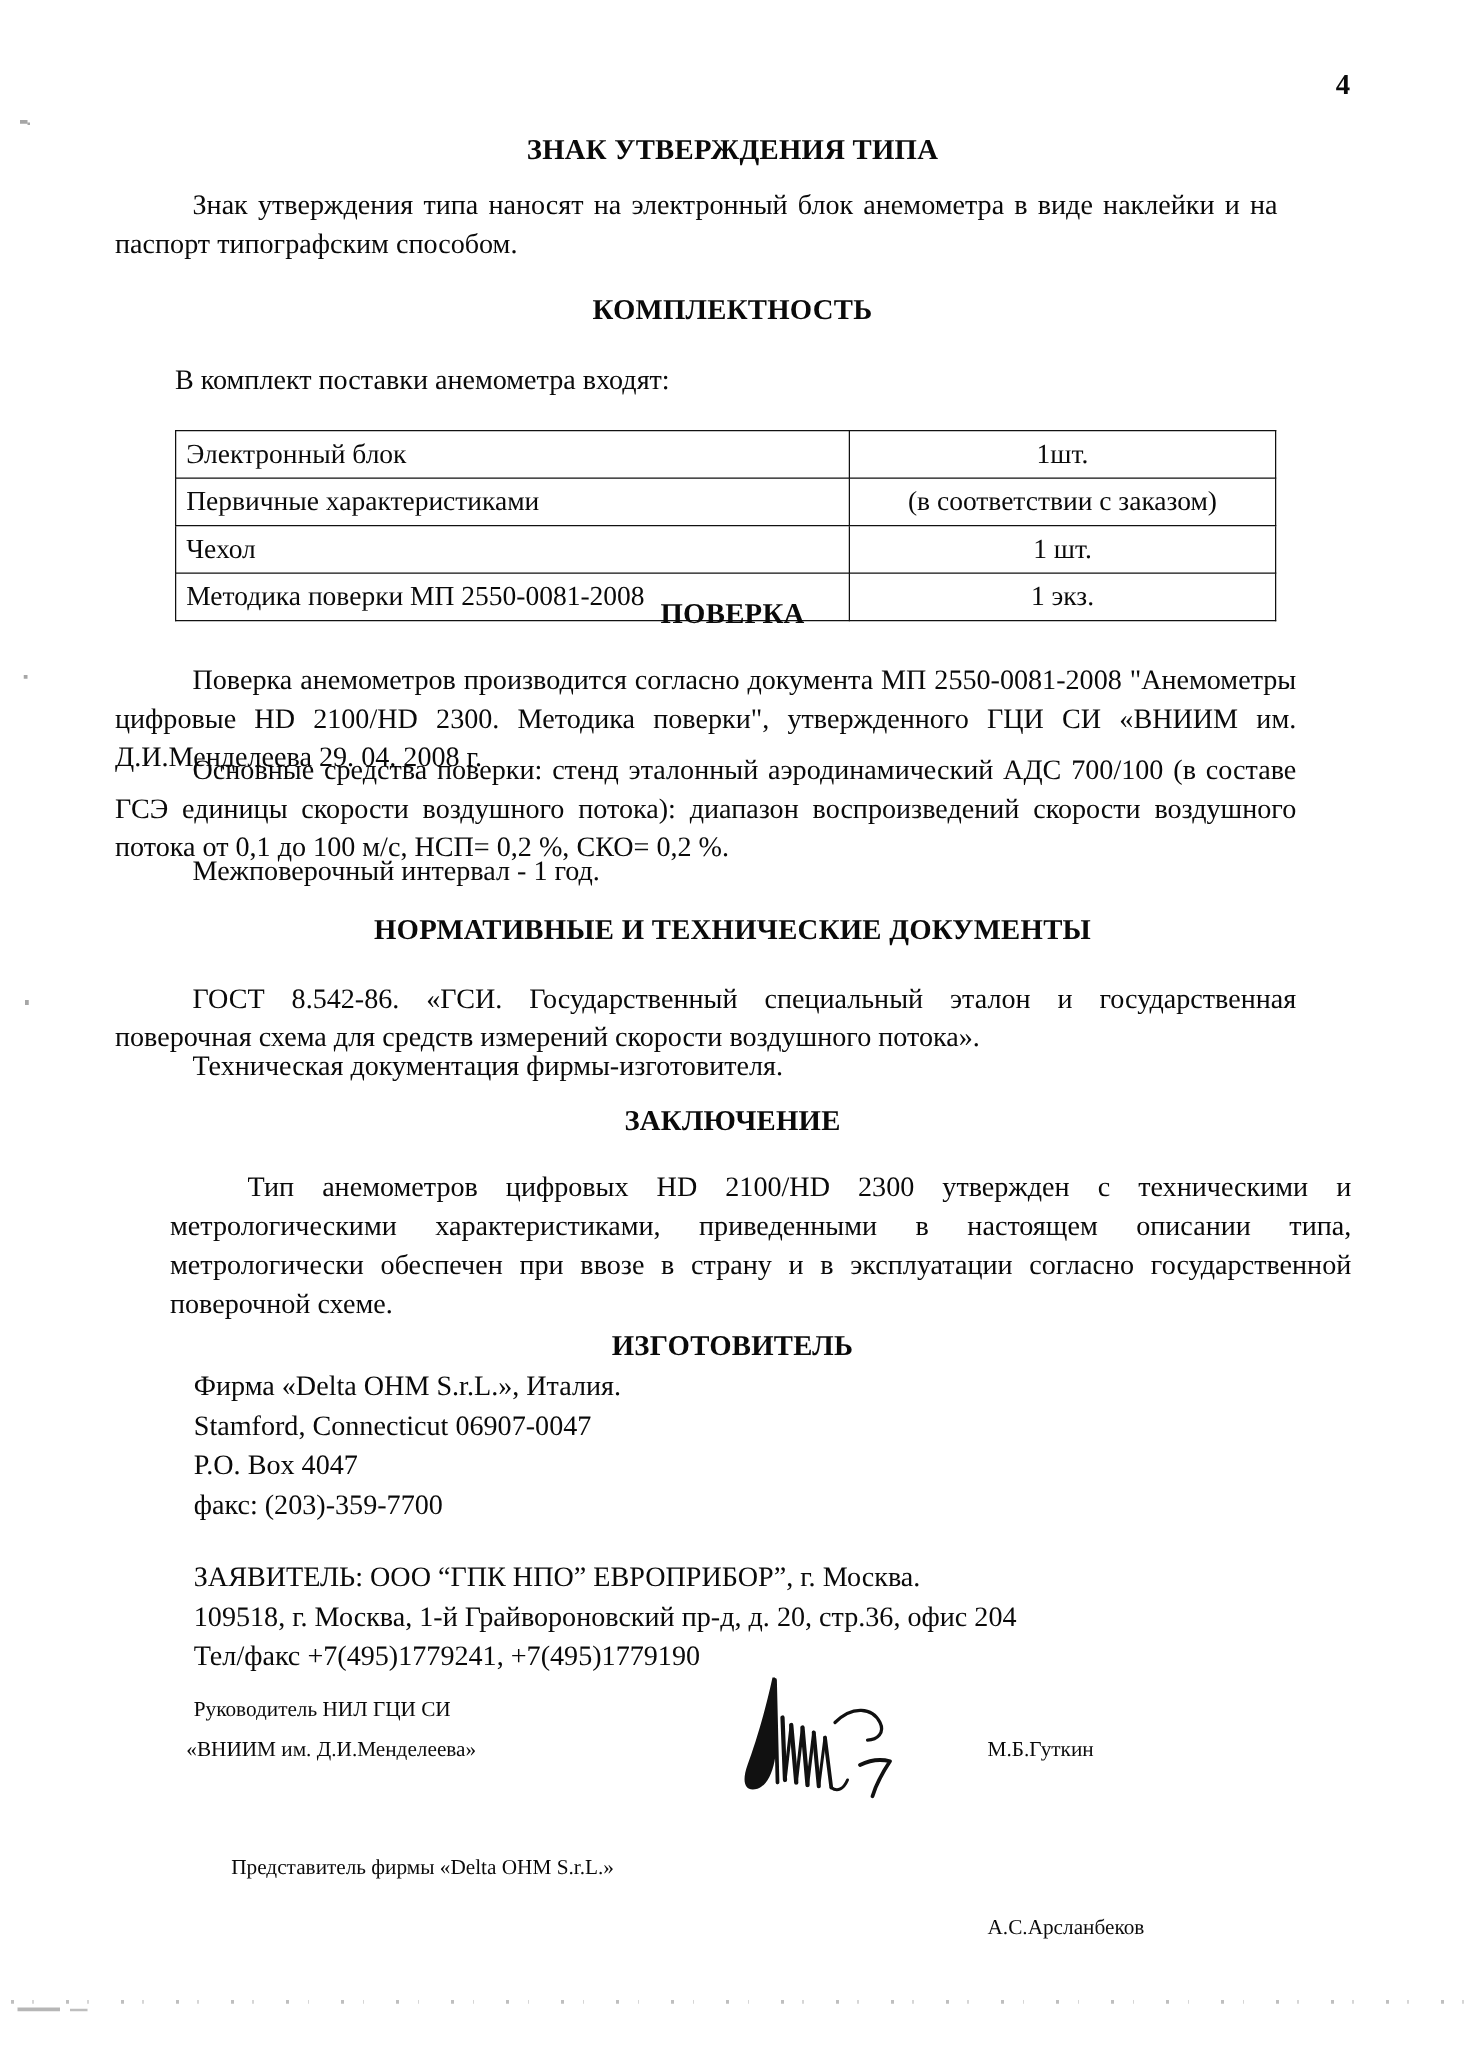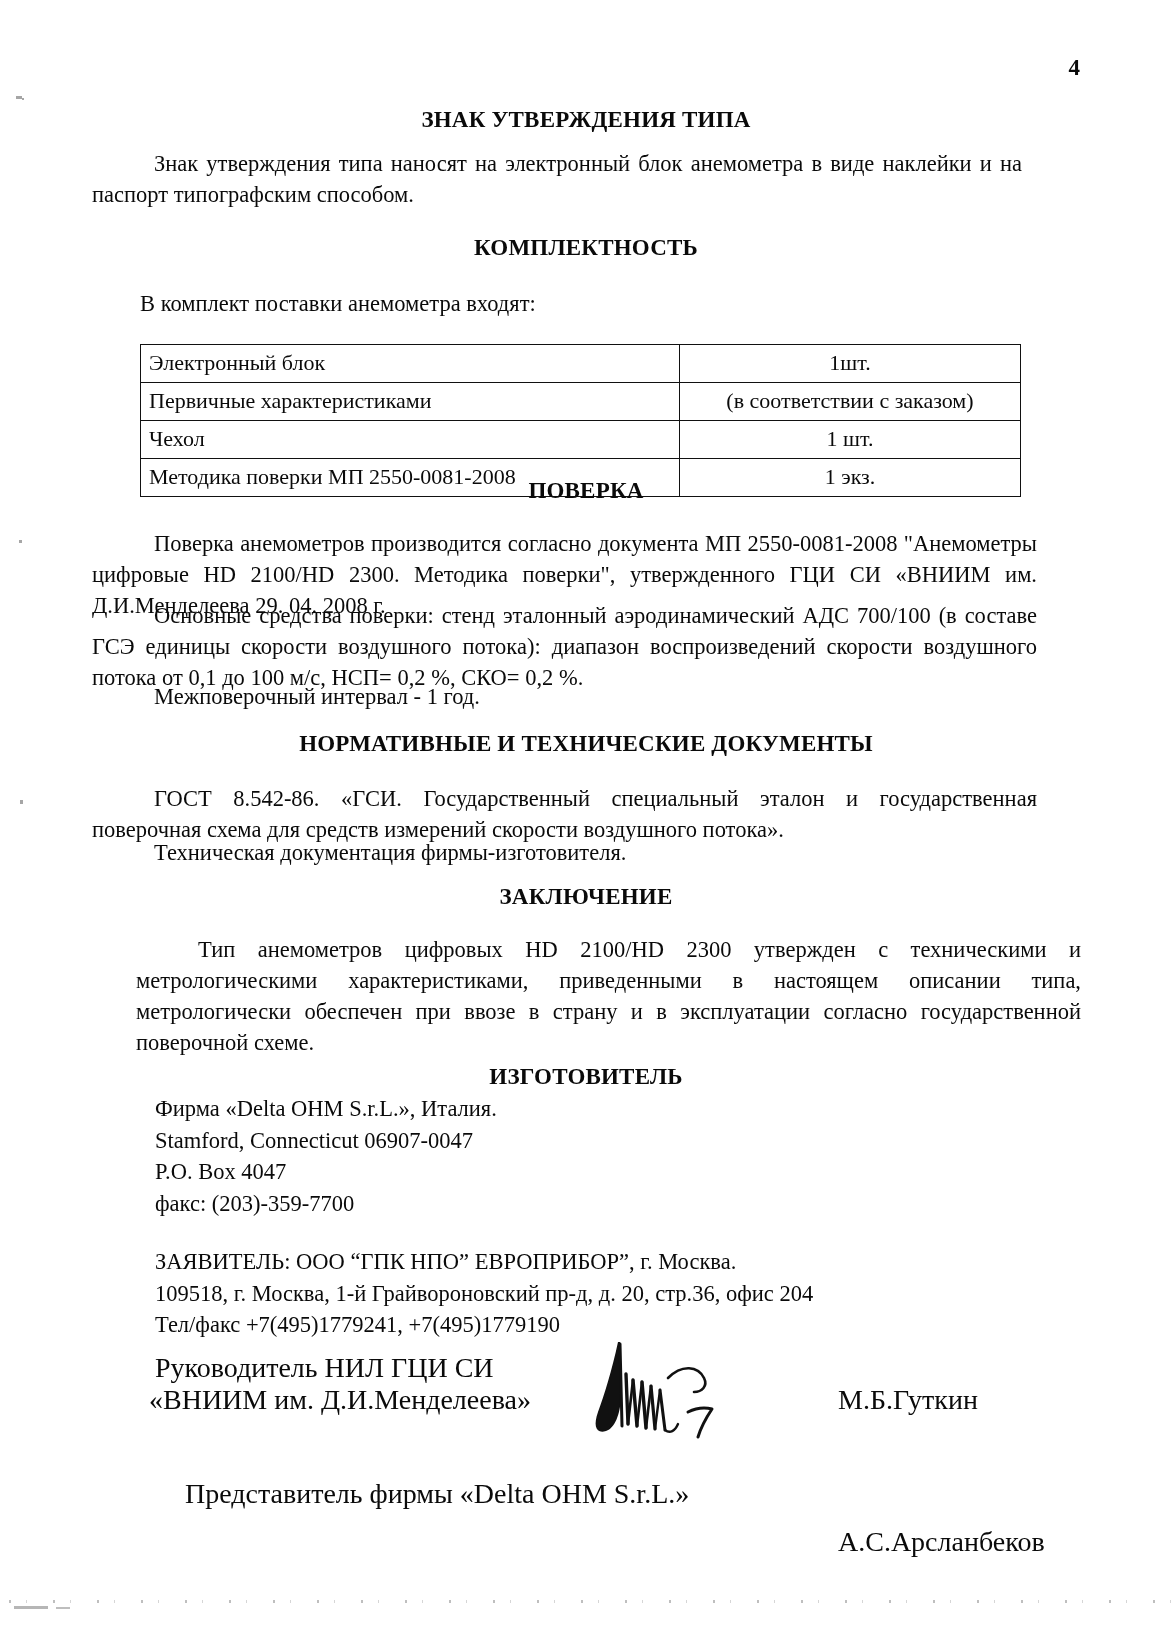--- a/index.html
+++ b/index.html
@@ -80,25 +80,25 @@
     height: 33px;
     padding: 1px 8px 3px 8px;
     line-height: 26px;
   }
   .kit-table td.name { width: 522px; text-align: left; }
   .kit-table td.qty  { width: 324px; text-align: center; }
 
   
   .sig-row {
     position: absolute;
-    font-size: 28px;
+    font-size: 17px;
     line-height: 31.5px;
   }
   .sig-left { left: 155px; }
-  .sig-name { left: 838px; white-space: nowrap; }
+  .sig-name { left: 790px; white-space: nowrap; }
 
   .signature {
     position: absolute;
     left: 582px;
     top: 1330px;
     width: 190px;
     height: 120px;
     pointer-events: none;
   }
 

